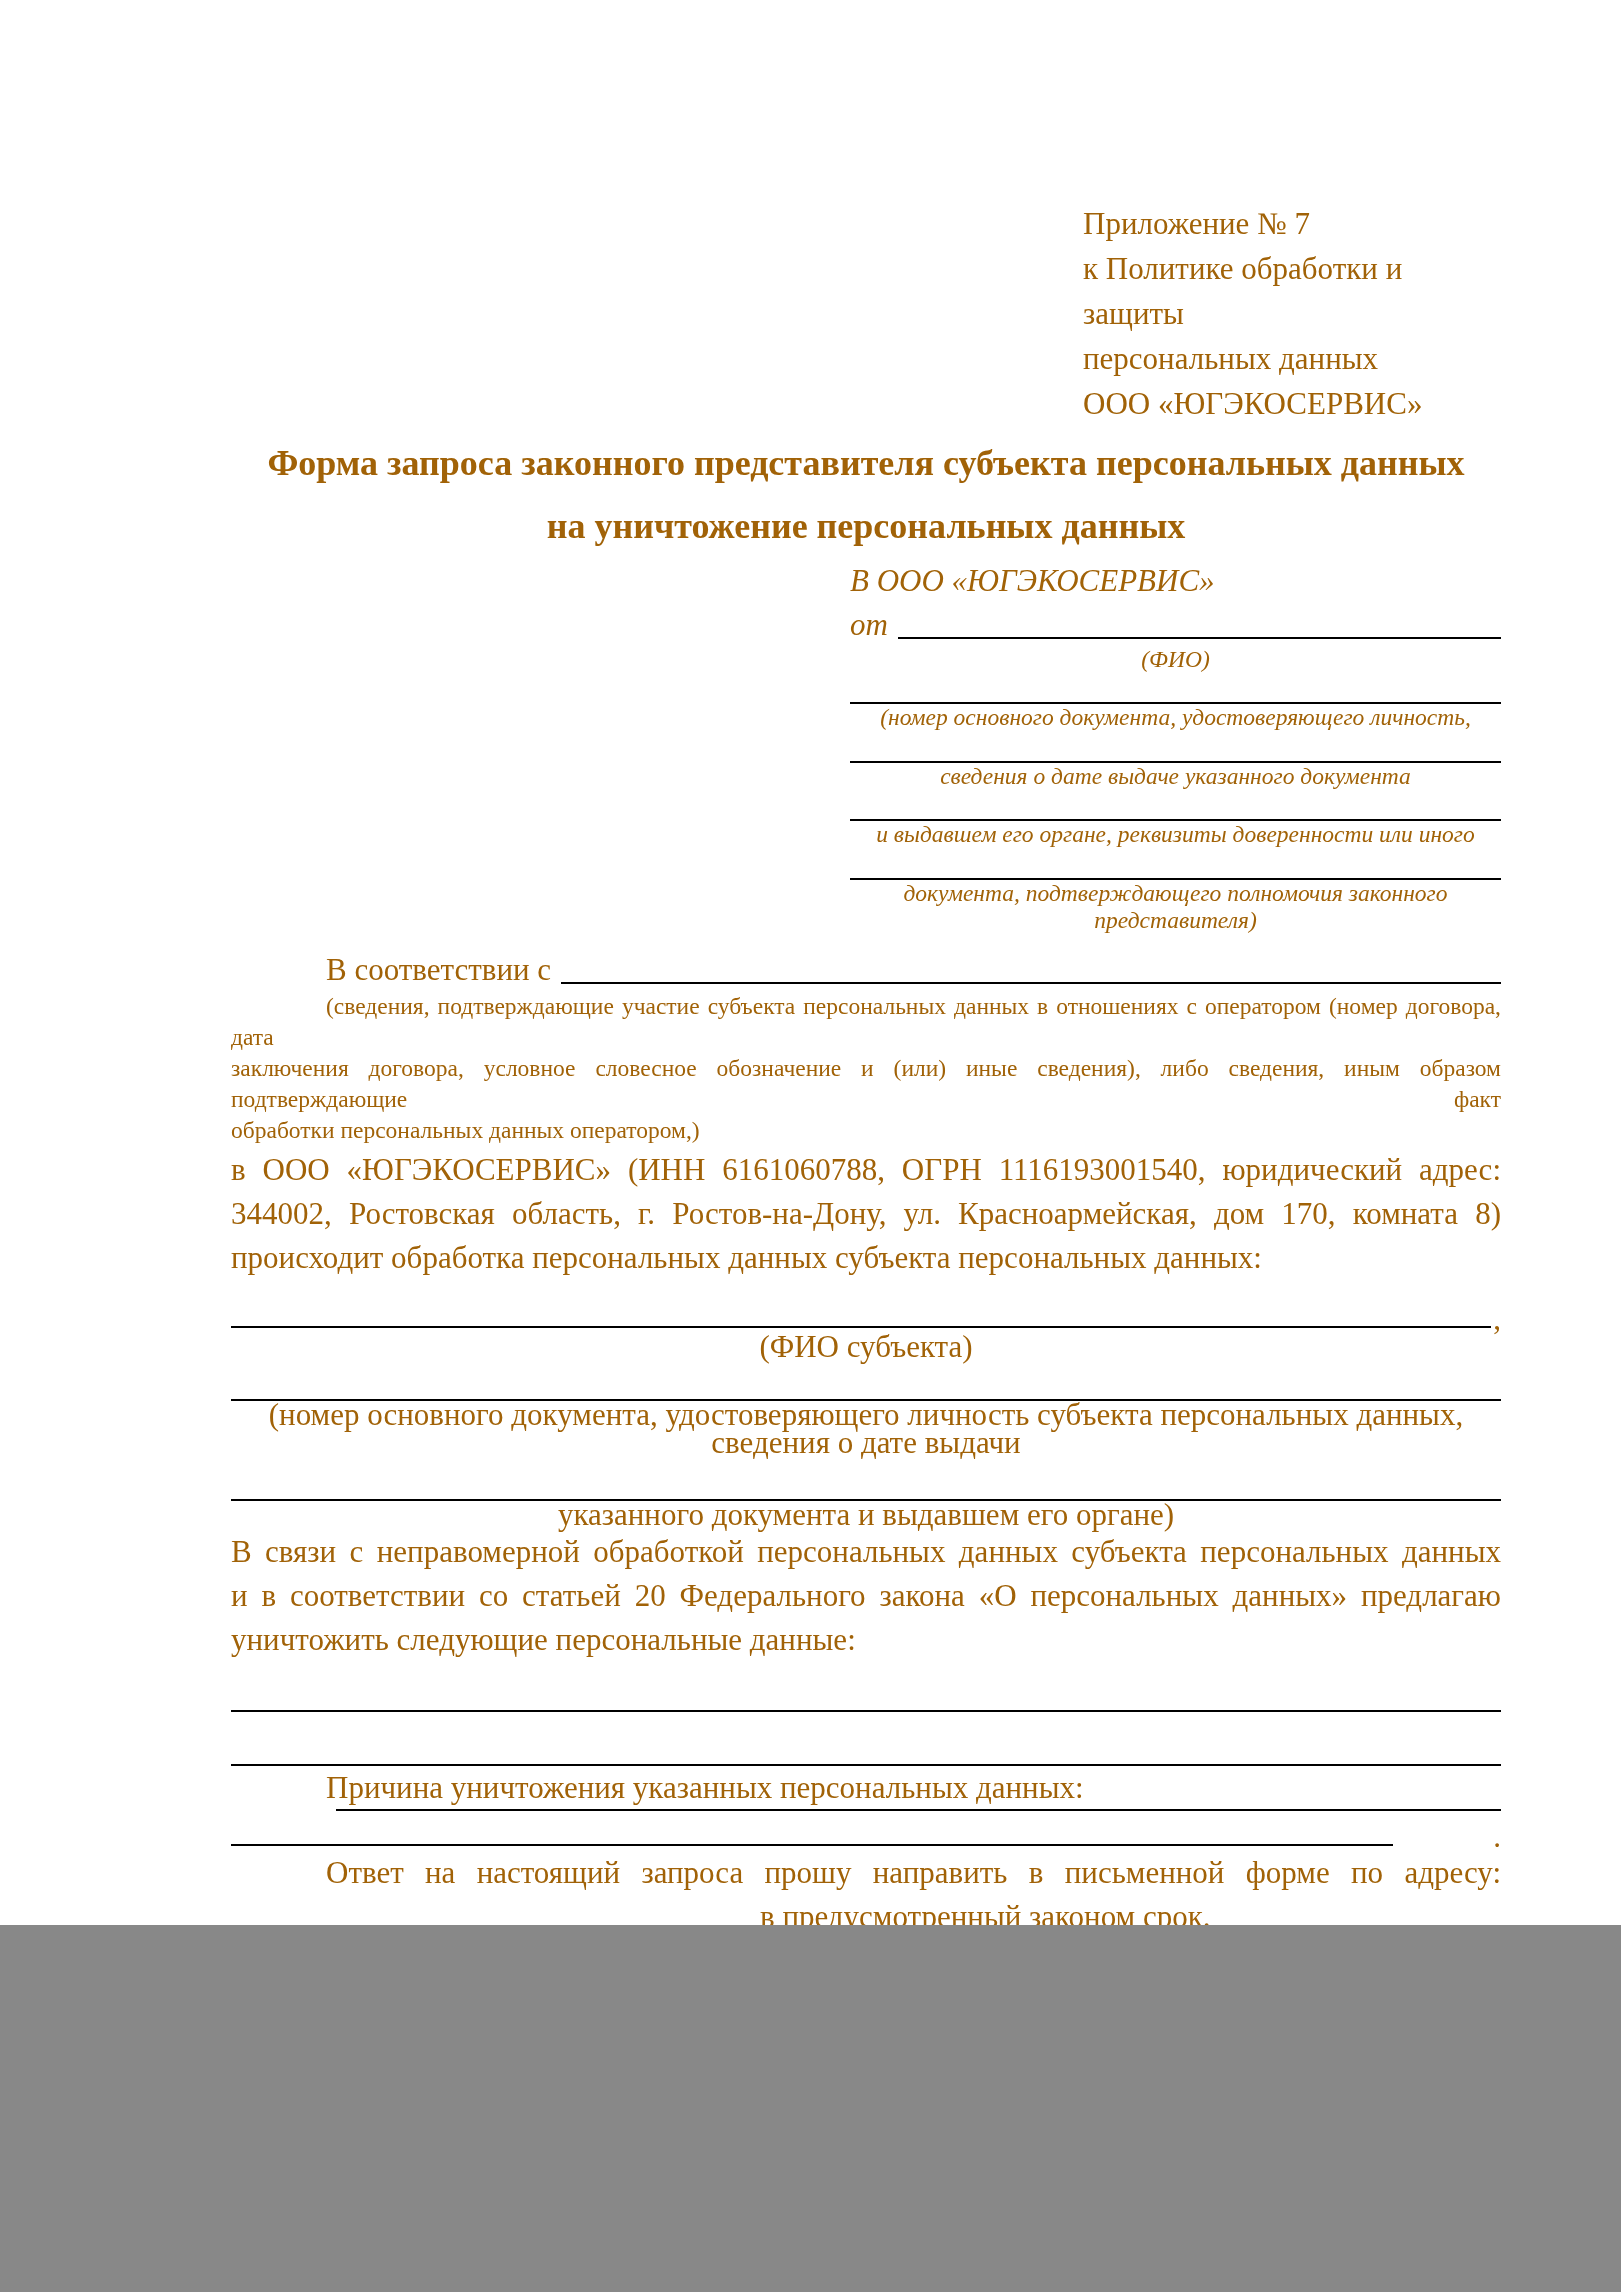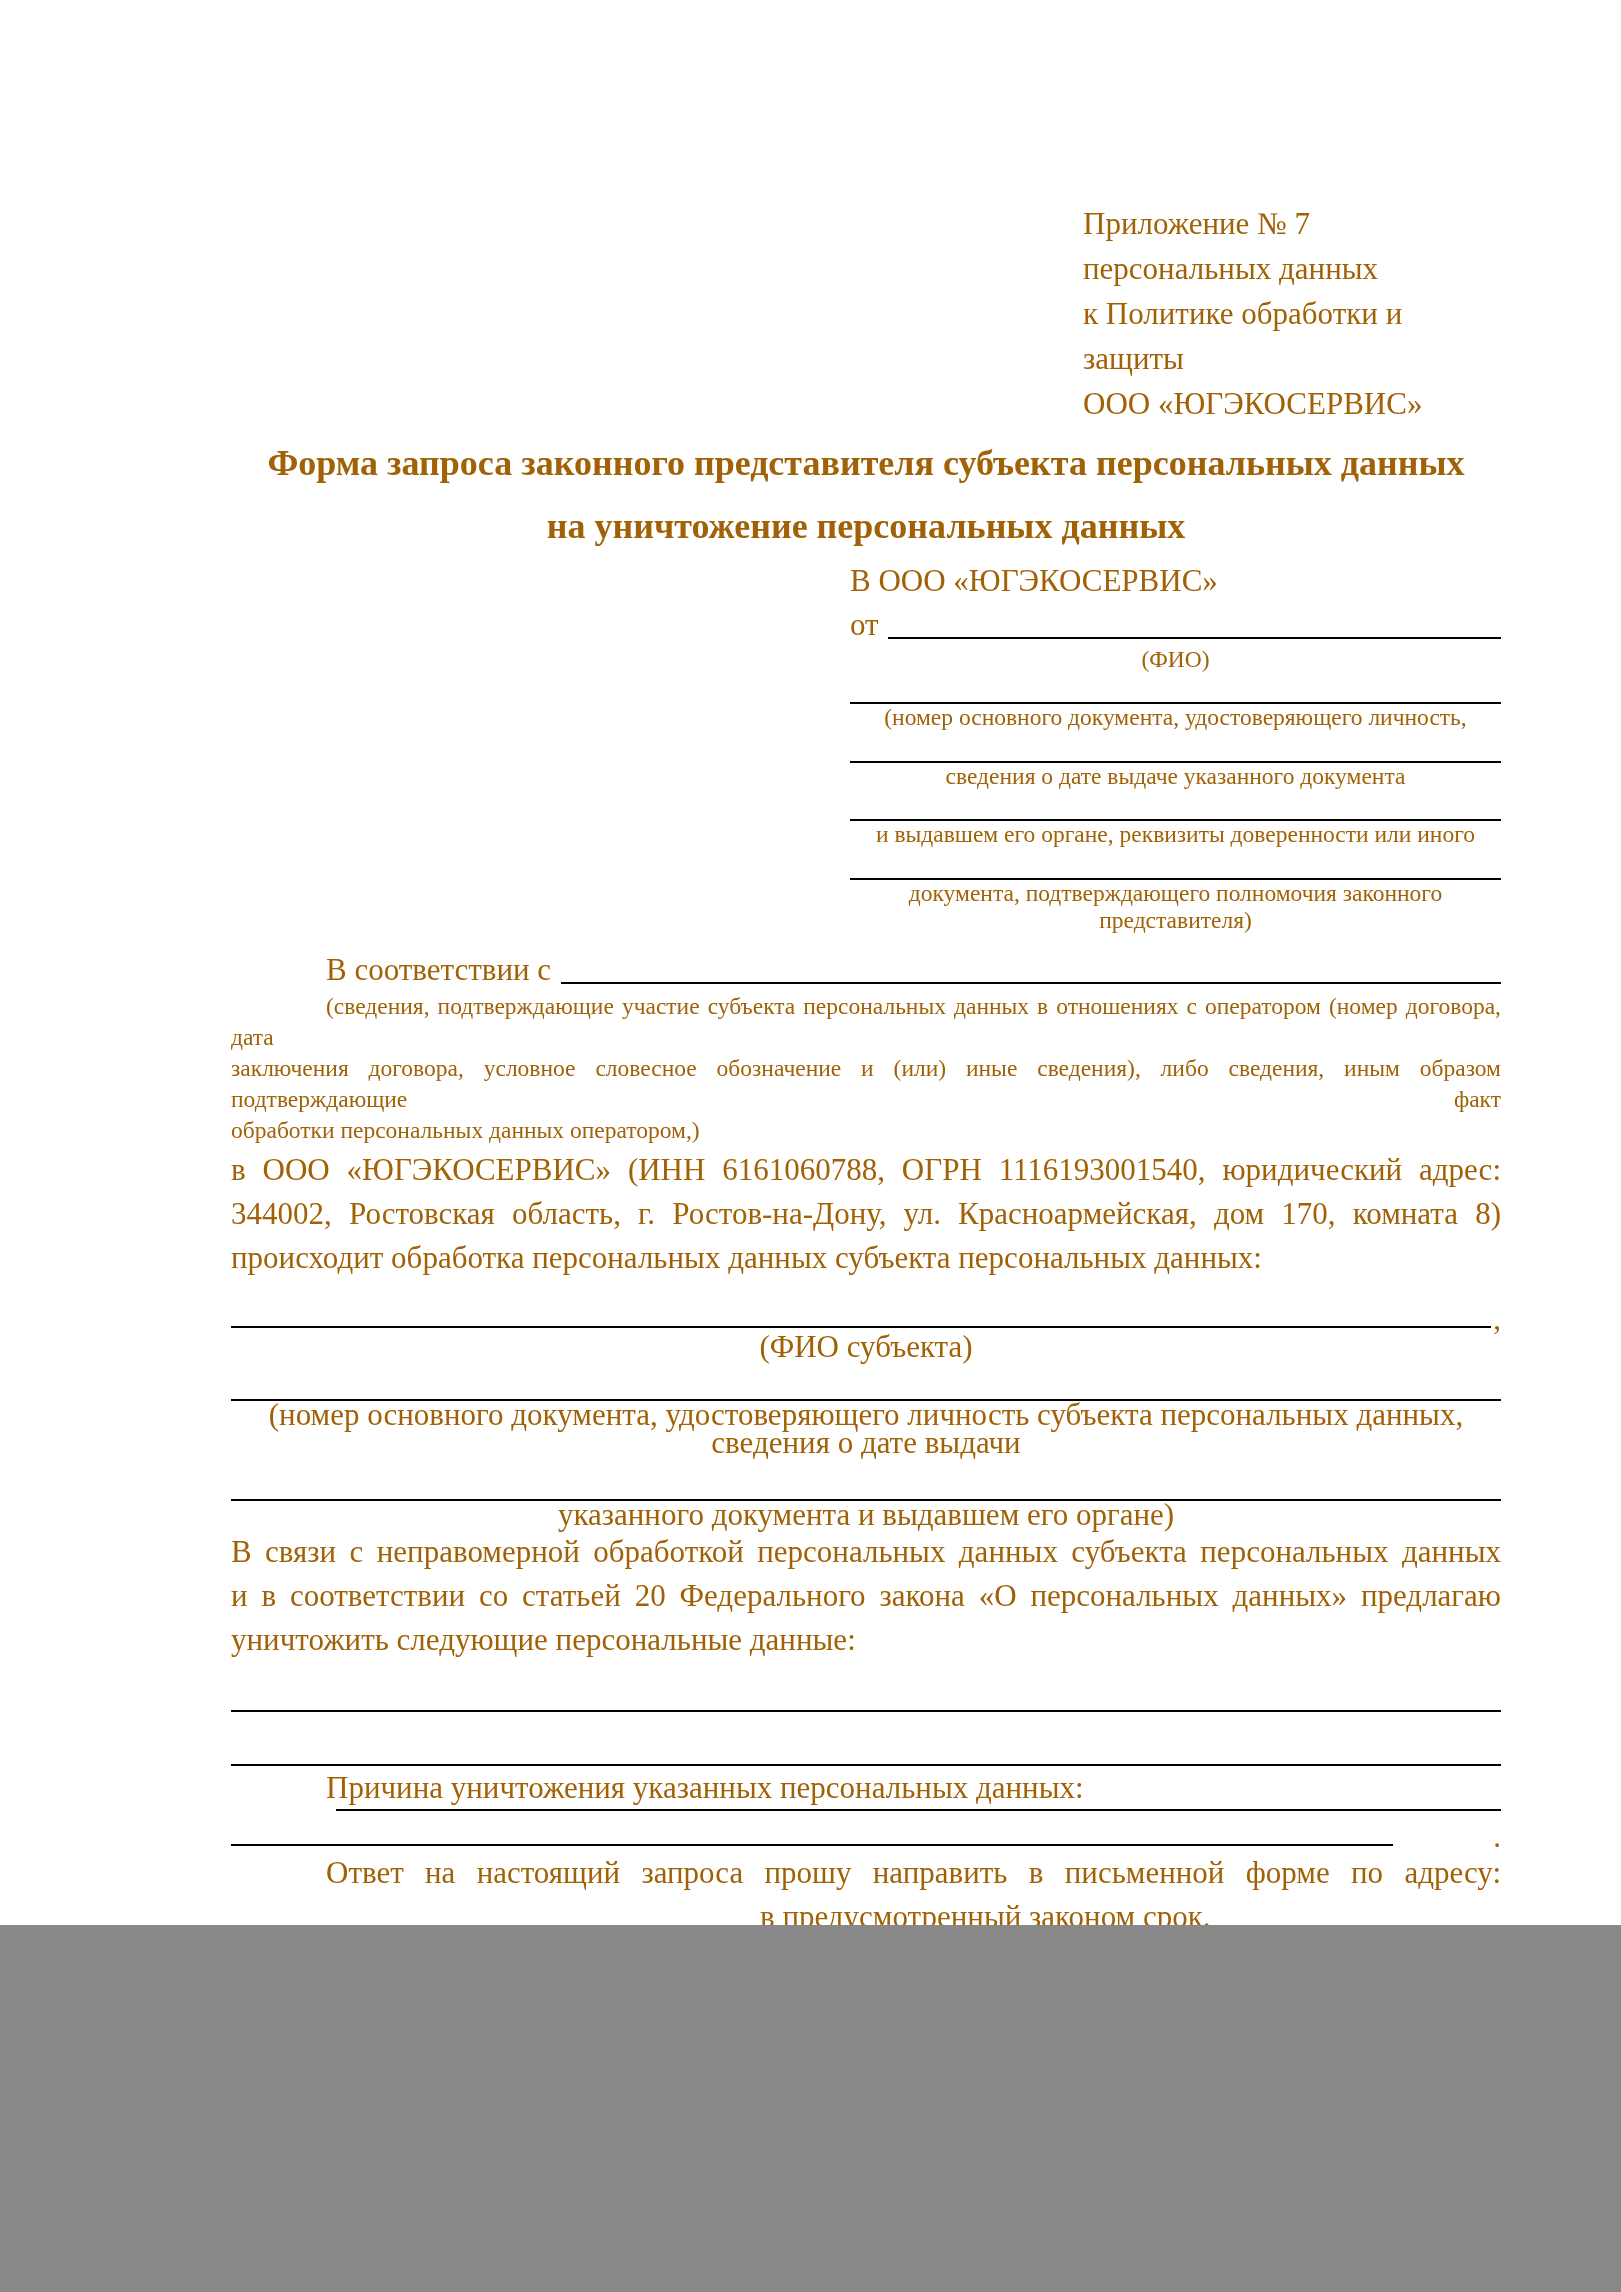--- a/index.html
+++ b/index.html
@@ -10,21 +10,21 @@
     background:#ffffff;
     color:#a16207;
     font-family:"Liberation Serif","DejaVu Serif",serif;
     box-sizing:border-box;
     padding:201px 120px 0 231px;
     overflow:hidden;
   }
   .hdr { margin-left:852px; font-size:31px; line-height:45px; }
   .doc-title { margin-top:5.9px; text-align:center; font-weight:bold; font-size:36px; line-height:63px; }
 
-  .addr { margin-left:619px; font-size:31px; }
+  .addr { margin-left:619px; font-size:31px;font-style:italic; }
   .addr-to { line-height:45px; }
   .row { display:flex; align-items:stretch; }
   .from-row { line-height:43px; }
   .rule { flex:1 1 auto; border-bottom:2.9px solid #000; margin:0 0 6.9px 9.8px; }
   .cap { font-size:23.5px; line-height:27.4px; text-align:center; }
   .ugroup { height:29px; border-bottom:2.9px solid #000; }
 
   .lead-row { margin-top:13.7px; font-size:31px; line-height:43px; padding-left:95px; display:flex; }
   .note { font-size:23.5px; line-height:31px; text-align:justify; }
   .note .ind { text-indent:95px; }
@@ -48,22 +48,22 @@
   .footer-row { margin-top:35px; font-size:31px; line-height:43px; display:flex; justify-content:space-between; align-items:flex-end; }
   .sig { display:flex; align-items:flex-end; }
 </style>
 </head>
 <body>
 
 <div class="page">
 
   <div class="hdr">
     <div>Приложение № 7</div>
+    <div>к Политике обработки и защиты</div>
     <div>персональных данных</div>
-    <div>к Политике обработки и защиты</div>
     <div>ООО «ЮГЭКОСЕРВИС»</div>
   </div>
 
   <div class="doc-title">
     <div>Форма запроса законного представителя субъекта персональных данных</div>
     <div>на уничтожение персональных данных</div>
   </div>
 
   <div class="addr">
     <div class="addr-to">В ООО «ЮГЭКОСЕРВИС»</div>

